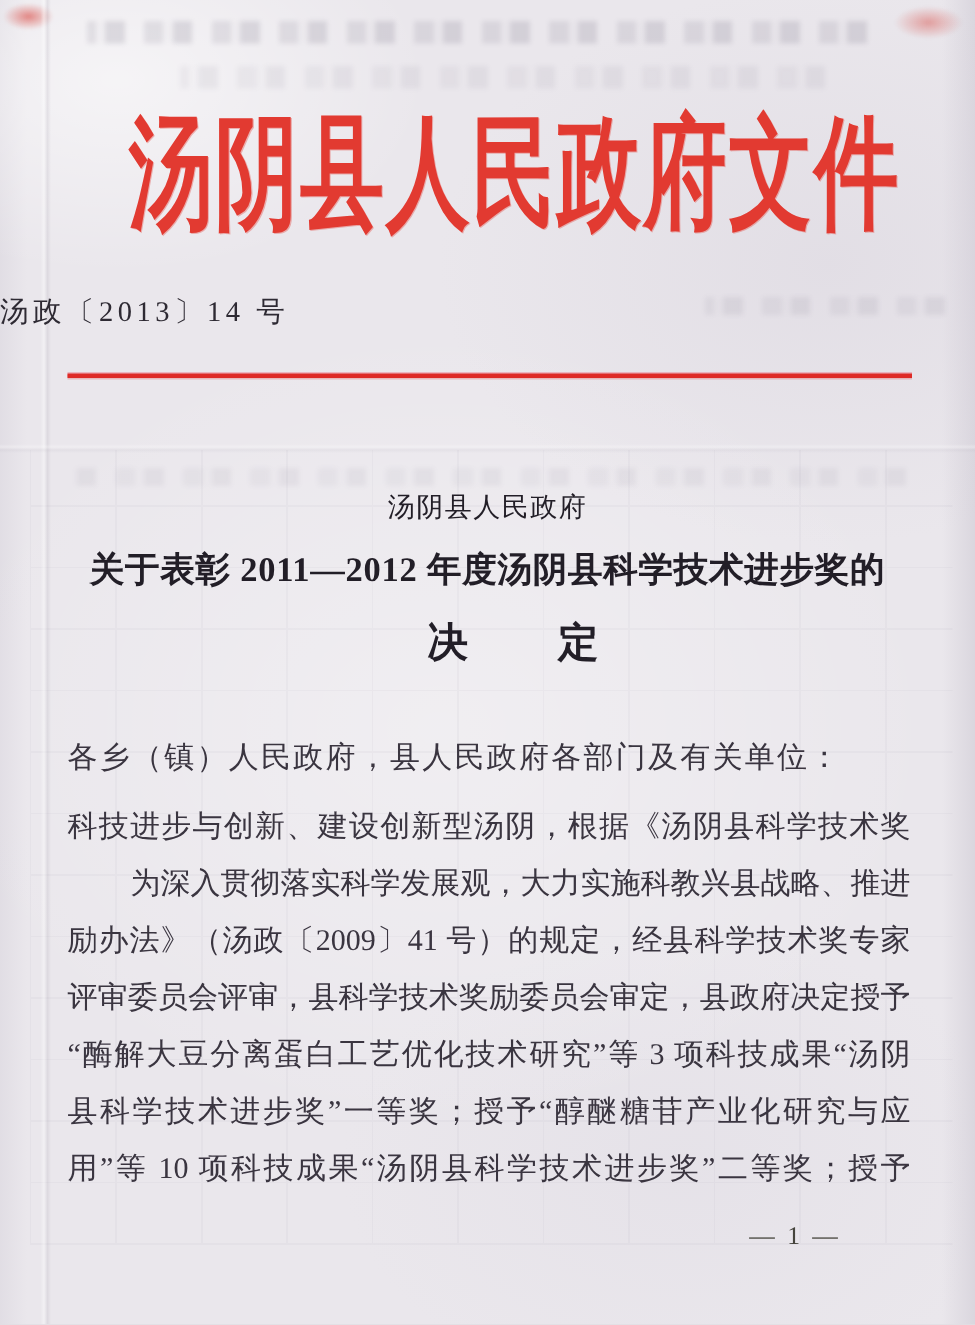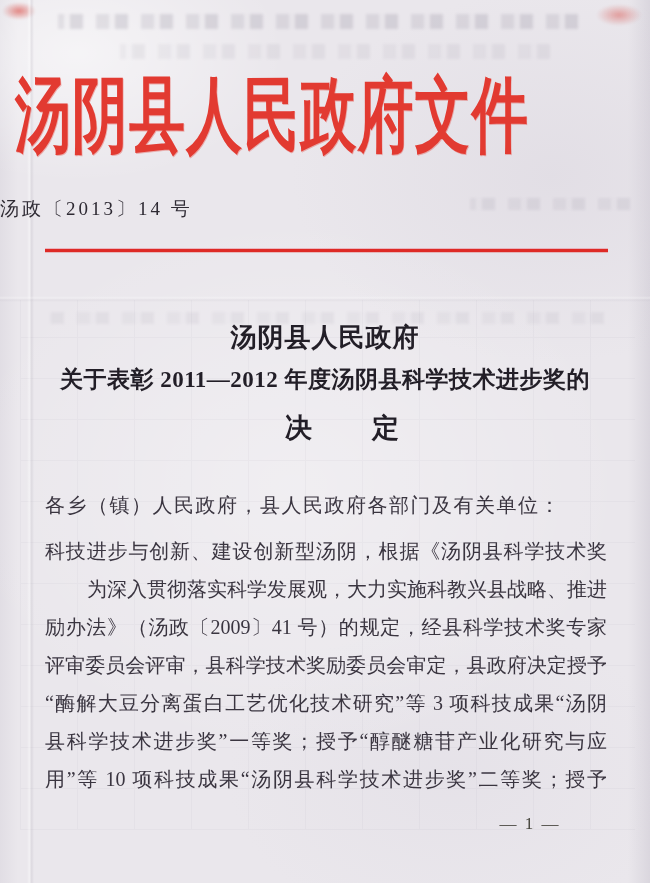--- a/index.html
+++ b/index.html
@@ -53,21 +53,21 @@
   .smudge-tr{left:596px;top:4px;width:46px;height:22px;
     background:radial-gradient(ellipse,rgba(213,48,40,0.40),transparent 70%);}
   .crease-v{position:absolute;left:27px;top:0;width:7px;height:883px;opacity:0.5;pointer-events:none;
     background:linear-gradient(90deg,transparent,rgba(255,255,255,0.8),rgba(175,170,182,0.45),transparent);}
   .crease-h{position:absolute;left:0;top:296px;width:650px;height:6px;opacity:0.4;pointer-events:none;
     background:linear-gradient(180deg,transparent,rgba(255,255,255,0.7),rgba(180,175,188,0.35),transparent);}
 
   
   .org-title-wrap{
     position:absolute;top:62px;left:0;right:0;height:108px;
-    display:flex;align-items:center;justify-content:flex-end;padding-left:36px;
+    display:flex;align-items:center;justify-content:center;padding-left:36px;
   }
   .org-title{
     font-family:"Liberation Sans","DejaVu Sans",sans-serif;
     font-size:82px;font-weight:bold;color:var(--red);
     white-space:nowrap;letter-spacing:2px;
     transform:scaleX(0.68);
     text-shadow:1px 1px 0 rgba(226,58,49,0.35);
   }
   .doc-number{
     position:absolute;top:194px;left:0;right:0;height:30px;
@@ -76,21 +76,21 @@
   }
   .red-rule{
     position:absolute;top:249px;left:45px;width:563px;height:3px;
     background:var(--rule-red);
     box-shadow:0 1px 0 rgba(222,42,38,0.25), 0 -1px 0 rgba(235,90,110,0.35);
   }
 
   
   .doc-title-1{
     position:absolute;top:322px;left:0;right:0;height:32px;line-height:32px;
-    text-align:center;font-size:26px;font-weight:bold;color:#221e27;
+    text-align:center;font-size:18px;font-weight:normal;color:#221e27;
     letter-spacing:1px;
   }
   .doc-title-2{
     position:absolute;top:362px;left:0;right:0;height:36px;line-height:36px;
     text-align:center;font-size:23px;font-weight:bold;color:#221e27;
     white-space:nowrap;letter-spacing:0.5px;
   }
   .doc-title-3{
     position:absolute;top:410px;left:0;right:0;height:36px;line-height:36px;
     text-align:center;font-size:27px;font-weight:bold;color:#221e27;

